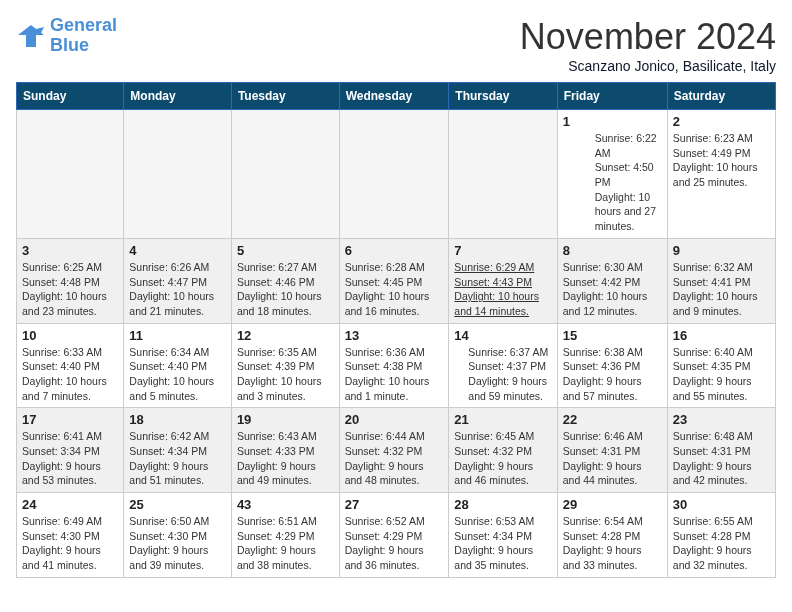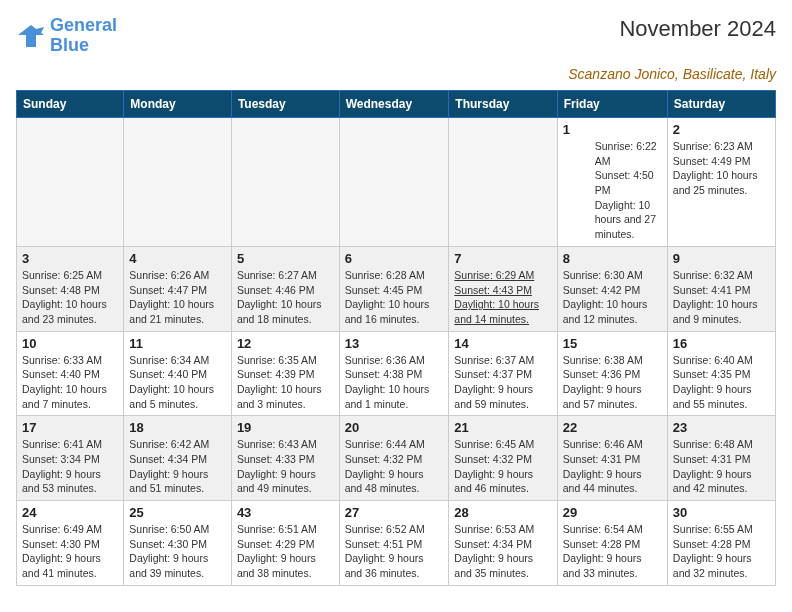--- a/index.html
+++ b/index.html
@@ -27,29 +27,27 @@
       color: #333;
       line-height: 1.1;
     }
     .logo-text span { color: #4a90d9; margin-top: 28px; }
     .logo-bird {
       width: 30px;
       height: 30px;
     }
     .title-block { text-align: right; }
     .month-title {
-      font-size: 22px;
+      font-size: 36px;
       font-weight: normal;
       color: #333;
     }
     .location {
       font-size: 14px;
-      color: #a16207;
-      font-style: italic;
-      margin-top: 24px;
+      color: #0f172a;
     }
     table {
       width: 100%;
       border-collapse: collapse;
       font-size: 11px;
     }
     th {
       background-color: #0c4a6e;
       color: #fff;
       text-align: left;
@@ -196,21 +194,21 @@
 Daylight: 10 hours and 3 minutes.</div>
         </td>
         <td class="">
           <div class="day-num">13</div>
           <div class="day-info" style="white-space: pre-line;">Sunrise: 6:36 AM
 Sunset: 4:38 PM
 Daylight: 10 hours and 1 minute.</div>
         </td>
         <td class="">
           <div class="day-num">14</div>
-          <div class="day-info" style="white-space: pre-line;">Sunrise: 6:37 AM
+          <div class="day-info" style="white-space: pre-line; margin-left: 14px;">Sunrise: 6:37 AM
 Sunset: 4:37 PM
 Daylight: 9 hours and 59 minutes.</div>
         </td>
         <td class="">
           <div class="day-num">15</div>
           <div class="day-info" style="white-space: pre-line;">Sunrise: 6:38 AM
 Sunset: 4:36 PM
 Daylight: 9 hours and 57 minutes.</div>
         </td>
         <td class="">
@@ -279,21 +277,21 @@
         </td>
         <td class="">
           <div class="day-num">43</div>
           <div class="day-info" style="white-space: pre-line;">Sunrise: 6:51 AM
 Sunset: 4:29 PM
 Daylight: 9 hours and 38 minutes.</div>
         </td>
         <td class="">
           <div class="day-num">27</div>
           <div class="day-info" style="white-space: pre-line;">Sunrise: 6:52 AM
-Sunset: 4:51 PM
+Sunset: 4:29 PM
 Daylight: 9 hours and 36 minutes.</div>
         </td>
         <td class="">
           <div class="day-num">28</div>
           <div class="day-info" style="white-space: pre-line;">Sunrise: 6:53 AM
 Sunset: 4:34 PM
 Daylight: 9 hours and 35 minutes.</div>
         </td>
         <td class="">
           <div class="day-num">29</div>

